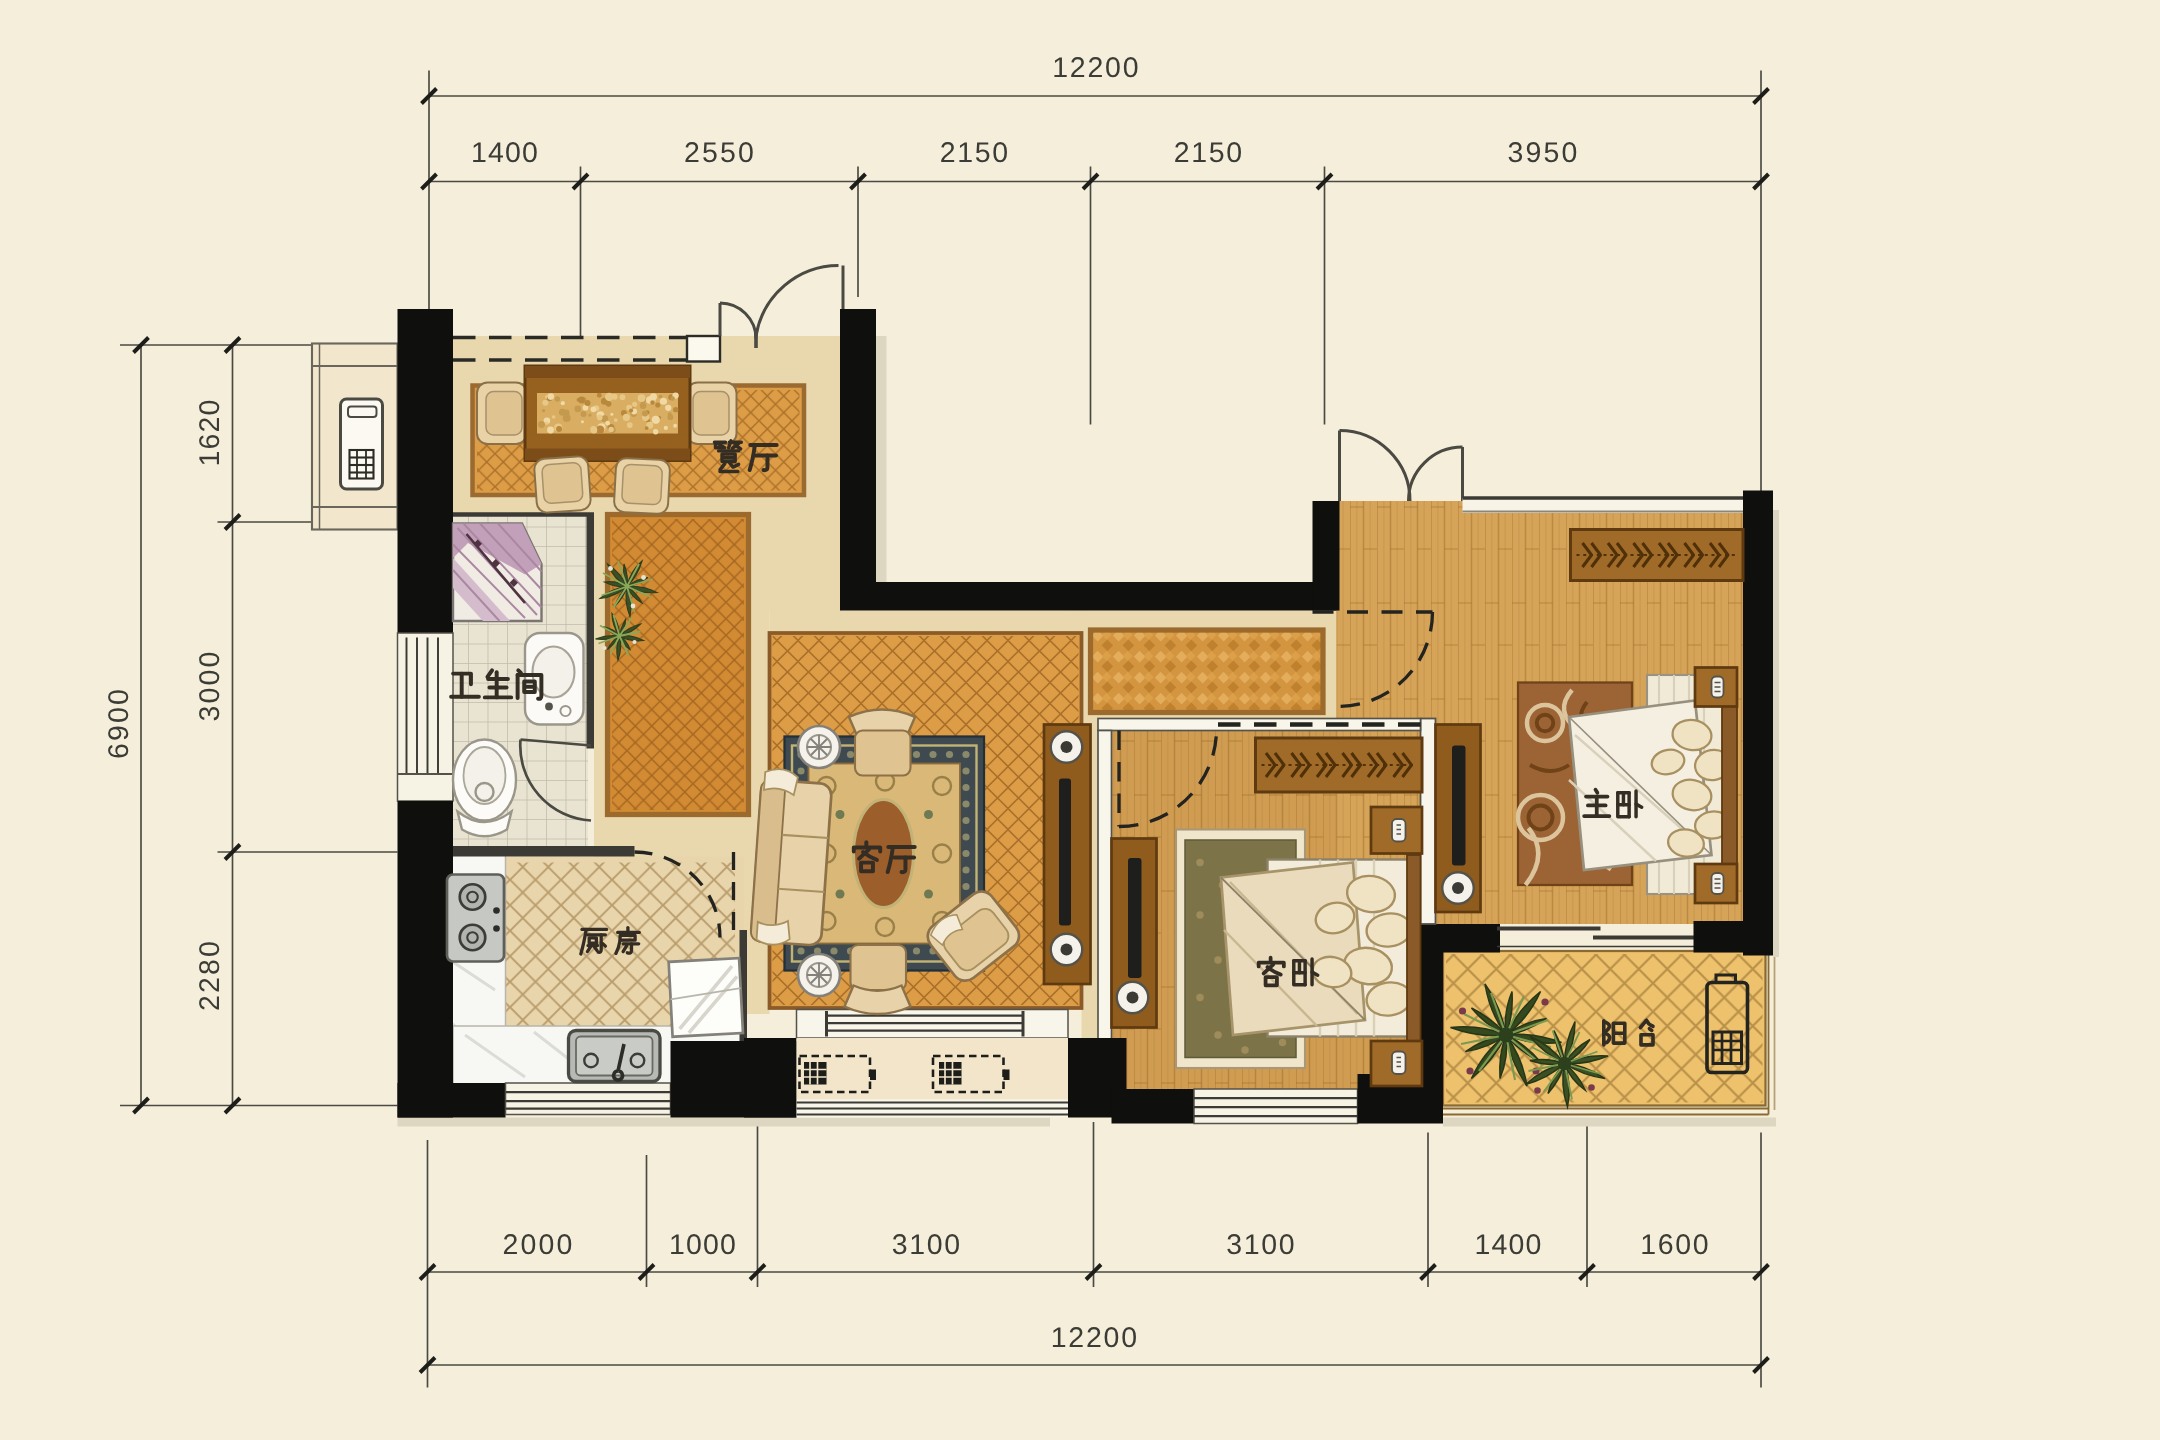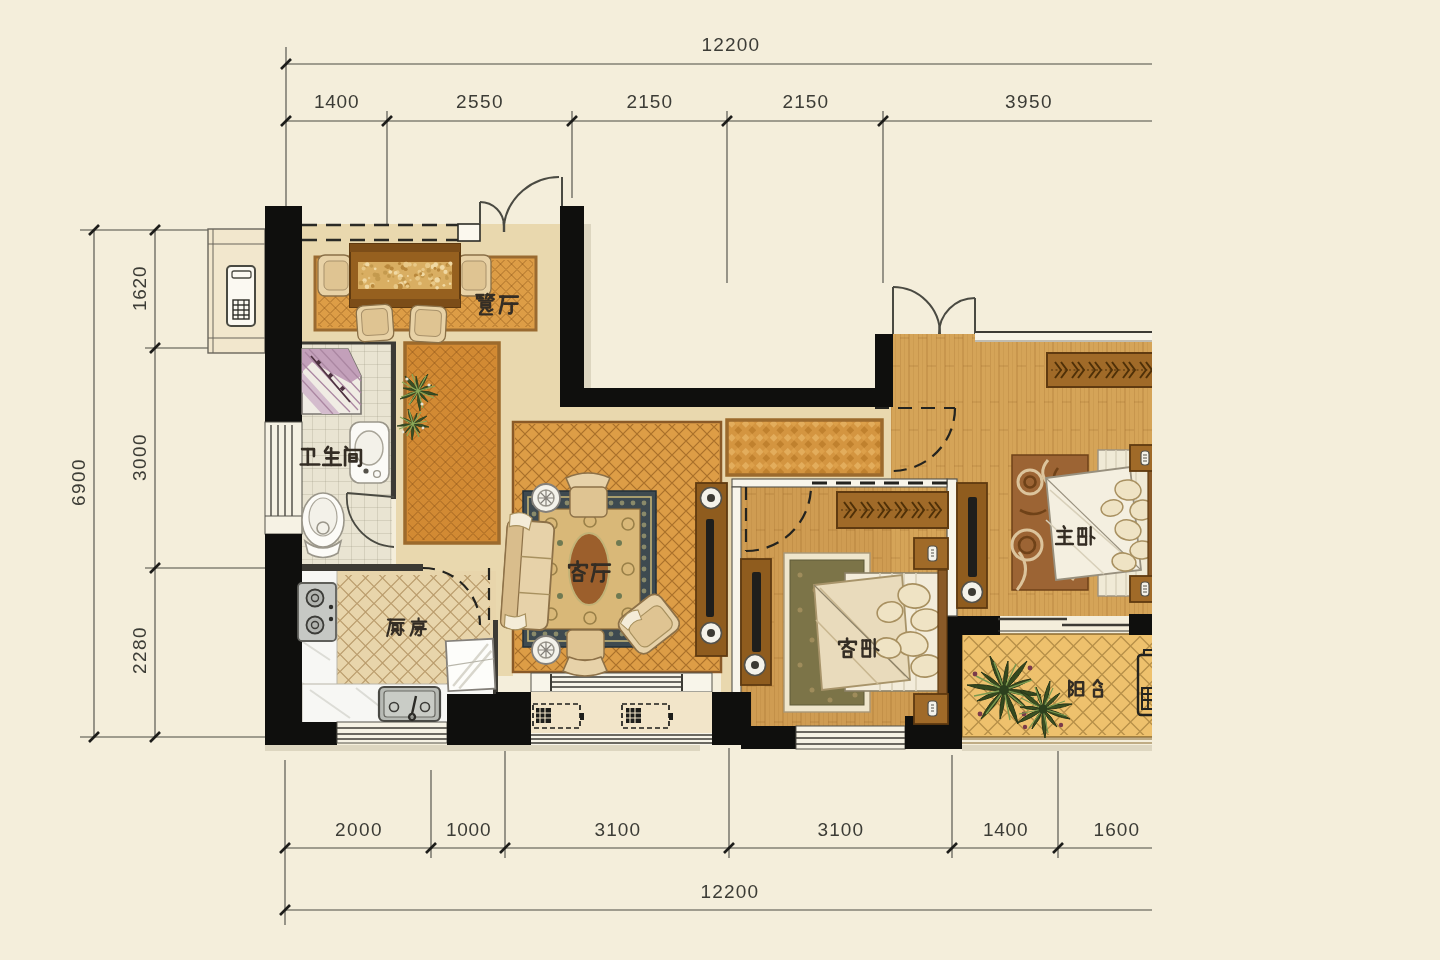--- a/index.html
+++ b/index.html
@@ -1,16 +1,16 @@
 <!DOCTYPE html>
 <html><head>
 <meta charset="utf-8">
 <style>
 html,body{margin:0;padding:0;background:#f4eedb;}
-#page{width:1152px;height:960px;position:relative;overflow:hidden;font-family:"Liberation Sans", sans-serif;}
+#page{width:1152px;height:960px;position:relative;overflow:hidden;font-family:"Liberation Sans", sans-serif;padding-left:34px;}
 svg{position:absolute;left:0;top:0;}
 .dim{fill:#3c3c36;font-size:19px;letter-spacing:-0.5px;}
 </style>
 </head>
 <body>
 <div id="page">
 <svg width="1440" height="960" viewBox="0 0 1440 960">
 <defs>
 <pattern id="hatchA" width="14" height="14" patternUnits="userSpaceOnUse">
   <path d="M0,7 L7,0 M7,14 L14,7 M0,7 L7,14 M7,0 L14,7" stroke="rgba(128,75,18,0.55)" stroke-width="1.1" fill="none"></path>

